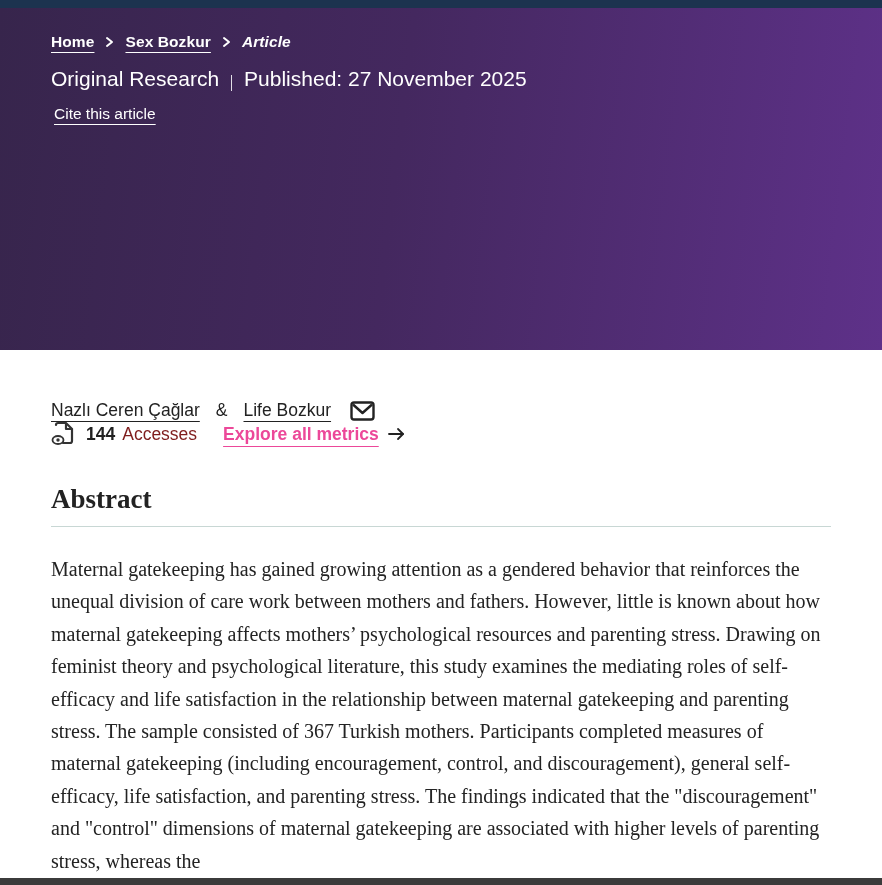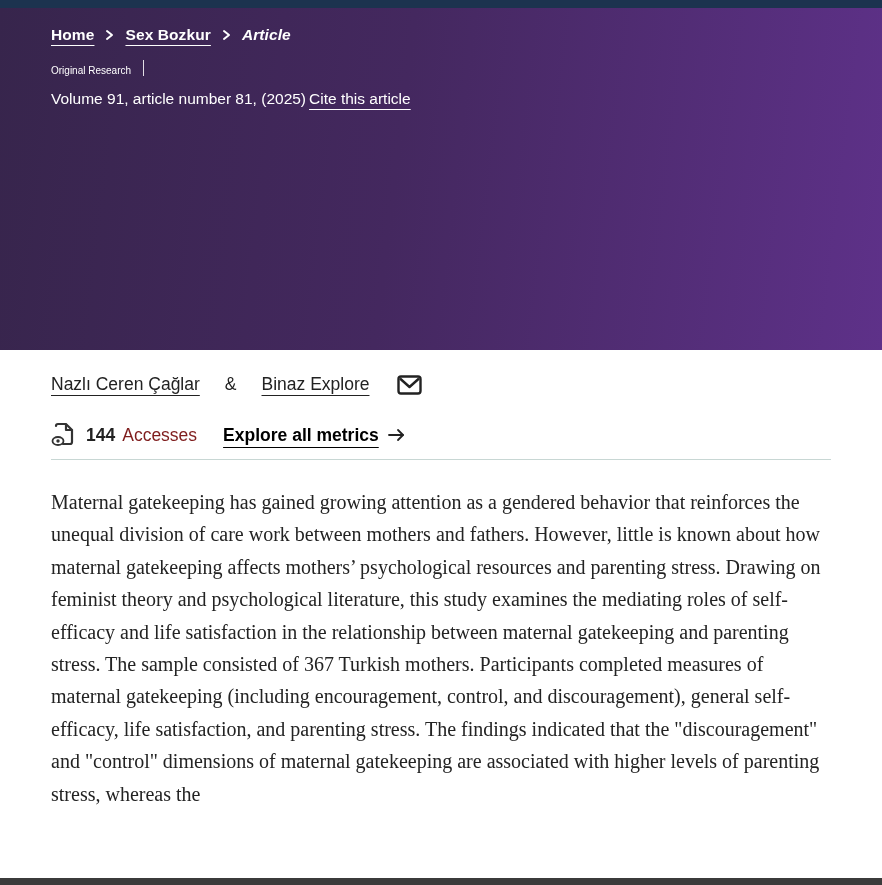--- a/index.html
+++ b/index.html
@@ -7,21 +7,21 @@
   body { font-family: "Liberation Sans", sans-serif; position: relative; }
 
   .top-bar {
     height: 8px;
     background: #1c334f;
   }
 
   .hero {
     height: 342px;
     background: linear-gradient(97deg, #37254c 0%, #44285f 45%, #5e3189 100%);
-    padding: 18px 51px 0 51px;
+    padding: 25px 51px 0 51px;
     color: #ffffff;
   }
 
   .breadcrumb {
     display: flex;
     align-items: center;
     gap: 11px;
     font-size: 15.5px;
     font-weight: 600;
     letter-spacing: 0.1px;
@@ -41,21 +41,21 @@
     font-size: 31px;
     line-height: 43px;
     font-weight: 700;
     letter-spacing: -0.3px;
     max-width: 812px;
     color: #ffffff;
   }
 
   .meta-line1 {
     margin-top: 16px;
-    font-size: 10px;
+    font-size: 21px;
     display: flex;
     align-items: flex-end;
   }
   .meta-divider {
     display: inline-block;
     width: 1px;
     height: 16px;
     background: rgba(255,255,255,0.85);
     margin: 0 12px;
   }
@@ -73,49 +73,48 @@
     margin-left: 3px;
     cursor: pointer;
   }
 
   .content {
     padding: 0 51px;
     color: #222222;
   }
 
   .authors {
-    margin-top: 24px;
+    margin-top: 50px;
     font-size: 17.5px;
     display: flex;
     align-items: center;
-    gap: 25px;
+    gap: 16px;
   }
   .author-link {
     color: #222222;
     text-decoration: underline;
     text-decoration-thickness: 1px;
     text-underline-offset: 5px;
     cursor: pointer;
   }
   .author-sep { color: #222222; }
   .envelope { display: inline-flex; align-items: center; margin-left: 3px; cursor: pointer; }
 
   .metrics {
-    margin-top: 27px;
     font-size: 17.5px;
     display: flex;
     align-items: center;
   }
   .accesses-icon { display: inline-flex; margin-right: 9px; }
   .accesses-count { font-weight: 700; margin-right: 7px; }
   .accesses-label { color: #7f1d1d; }
   .explore-link {
     margin-left: 26px;
     font-weight: 700;
-    color: #000000;
+    color: #ec4899;
     text-decoration: underline;
     text-decoration-thickness: 1px;
     text-underline-offset: 6px;
     cursor: pointer;
   }
   .explore-arrow { display: inline-flex; margin-left: 9px; }
 
   .abstract-heading {
     margin-top: 37px;
     font-family: "Liberation Serif", "DejaVu Serif", serif;
@@ -168,33 +167,33 @@
           <polyline points="2,2 7,6 2,10" fill="none" stroke="#ffffff" stroke-width="2" stroke-linecap="round" stroke-linejoin="round"></polyline>
         </svg>
     </span>
     <span class="crumb-current">Article</span>
   </nav>
 
 
   <div class="meta-line1">
     <span>Original Research</span>
     <span class="meta-divider"></span>
+    <span>Published: 27 November 2025</span>
   </div>
 
   <div class="meta-line2">
-    <span>Volume 91, article number 81, (2025)</span>
     <a class="cite-link">Cite this article</a>
   </div>
 </header>
 
 <main class="content">
   <div class="authors">
     <a class="author-link">Nazlı Ceren Çağlar</a>
     <span class="author-sep">&amp;</span>
-    <a class="author-link">Binaz Explore</a>
+    <a class="author-link">Life Bozkur</a>
     <span class="envelope">
       <svg width="25" height="20" viewBox="0 0 25 20">
         <rect x="1.5" y="1.5" width="22" height="17" rx="2.5" fill="none" stroke="#222222" stroke-width="2.4"></rect>
         <polyline points="3,3.5 12.5,12 22,3.5" fill="none" stroke="#222222" stroke-width="2.4" stroke-linejoin="round"></polyline>
       </svg>
     </span>
   </div>
 
   <div class="metrics">
     <span class="accesses-icon">
@@ -209,18 +208,19 @@
     <span class="accesses-label">Accesses</span>
     <a class="explore-link">Explore all metrics</a>
     <span class="explore-arrow">
       <svg width="18" height="14" viewBox="0 0 18 14">
         <line x1="1" y1="7" x2="15" y2="7" stroke="#222222" stroke-width="1.8" stroke-linecap="round"></line>
         <polyline points="10,2 15,7 10,12" fill="none" stroke="#222222" stroke-width="1.8" stroke-linecap="round" stroke-linejoin="round"></polyline>
       </svg>
     </span>
   </div>
 
+  <h2 class="abstract-heading">Abstract</h2>
   <hr class="section-rule">
 
   <p class="abstract-text">Maternal gatekeeping has gained growing attention as a gendered behavior that reinforces the unequal division of care work between mothers and fathers. However, little is known about how maternal gatekeeping affects mothers’ psychological resources and parenting stress. Drawing on feminist theory and psychological literature, this study examines the mediating roles of self-efficacy and life satisfaction in the relationship between maternal gatekeeping and parenting stress. The sample consisted of 367 Turkish mothers. Participants completed measures of maternal gatekeeping (including encouragement, control, and discouragement), general self-efficacy, life satisfaction, and parenting stress. The findings indicated that the "discouragement" and "control" dimensions of maternal gatekeeping are associated with higher levels of parenting stress, whereas the</p>
 </main>
 
 <div class="bottom-bar"></div>
 
 </body></html>

